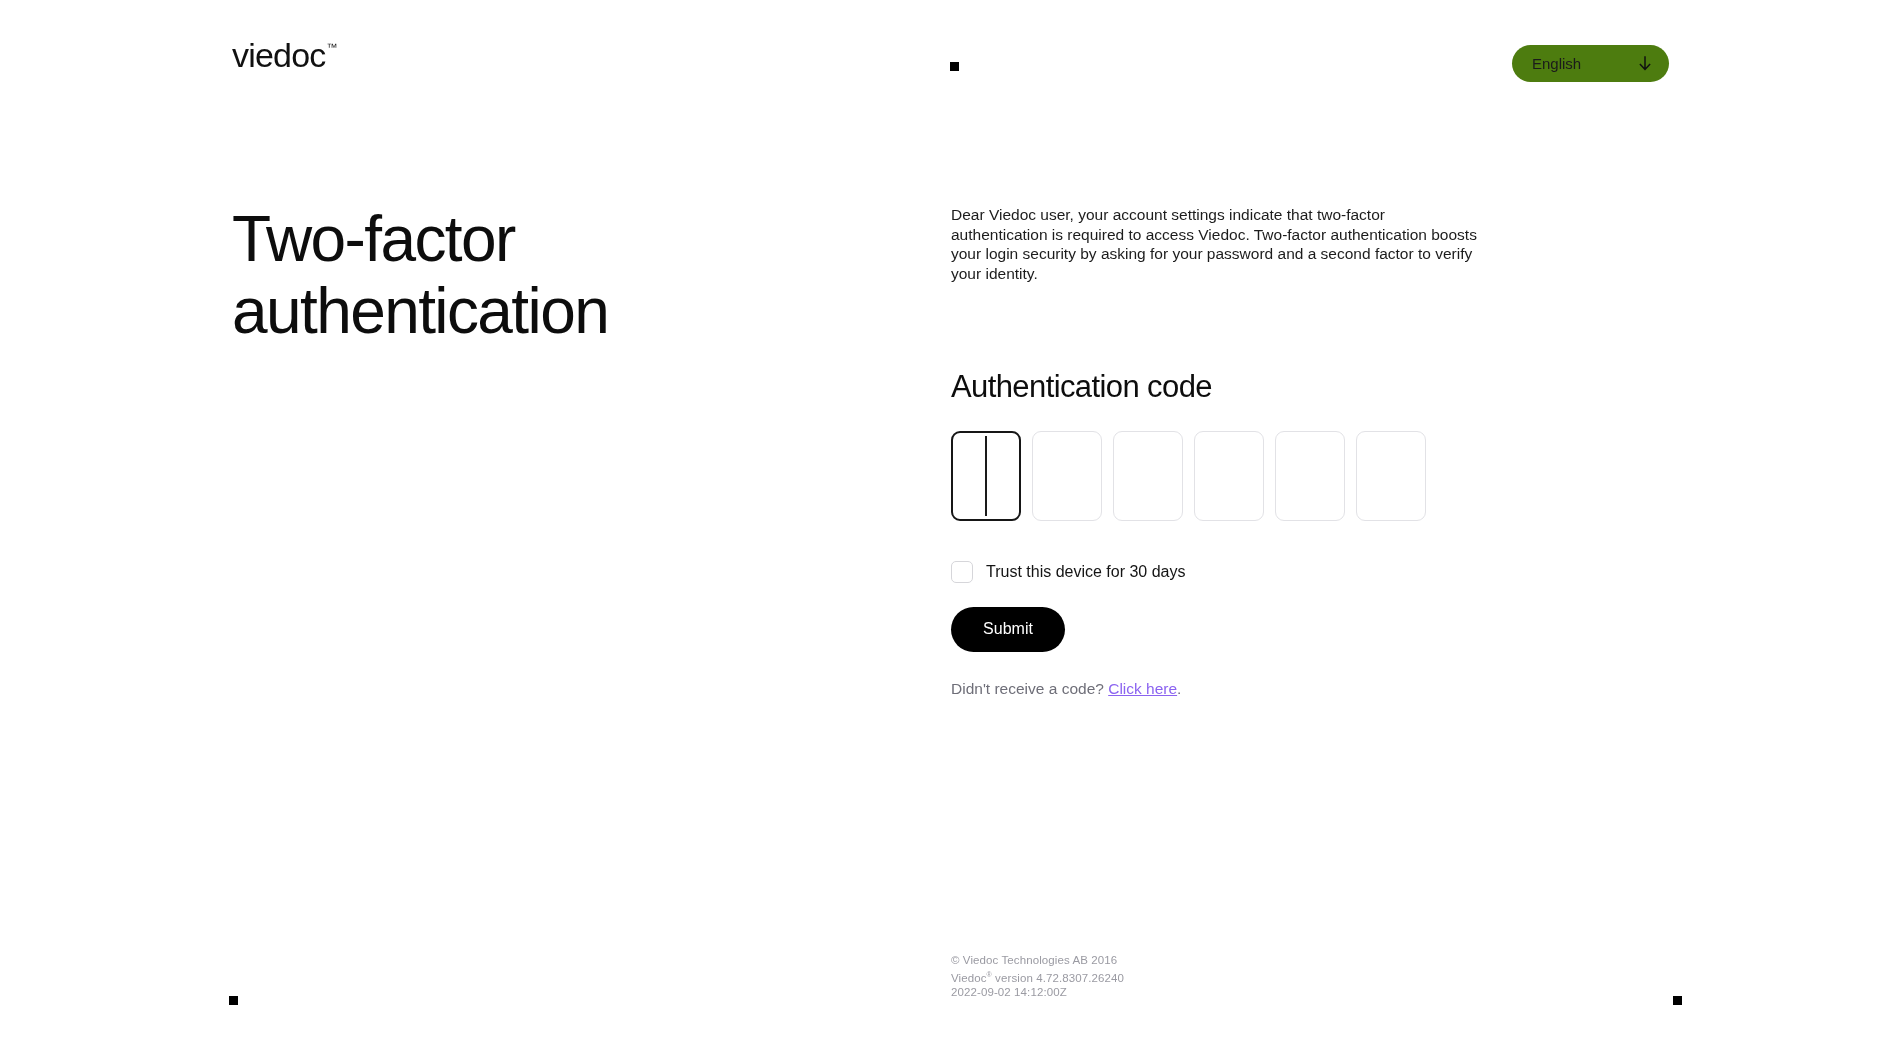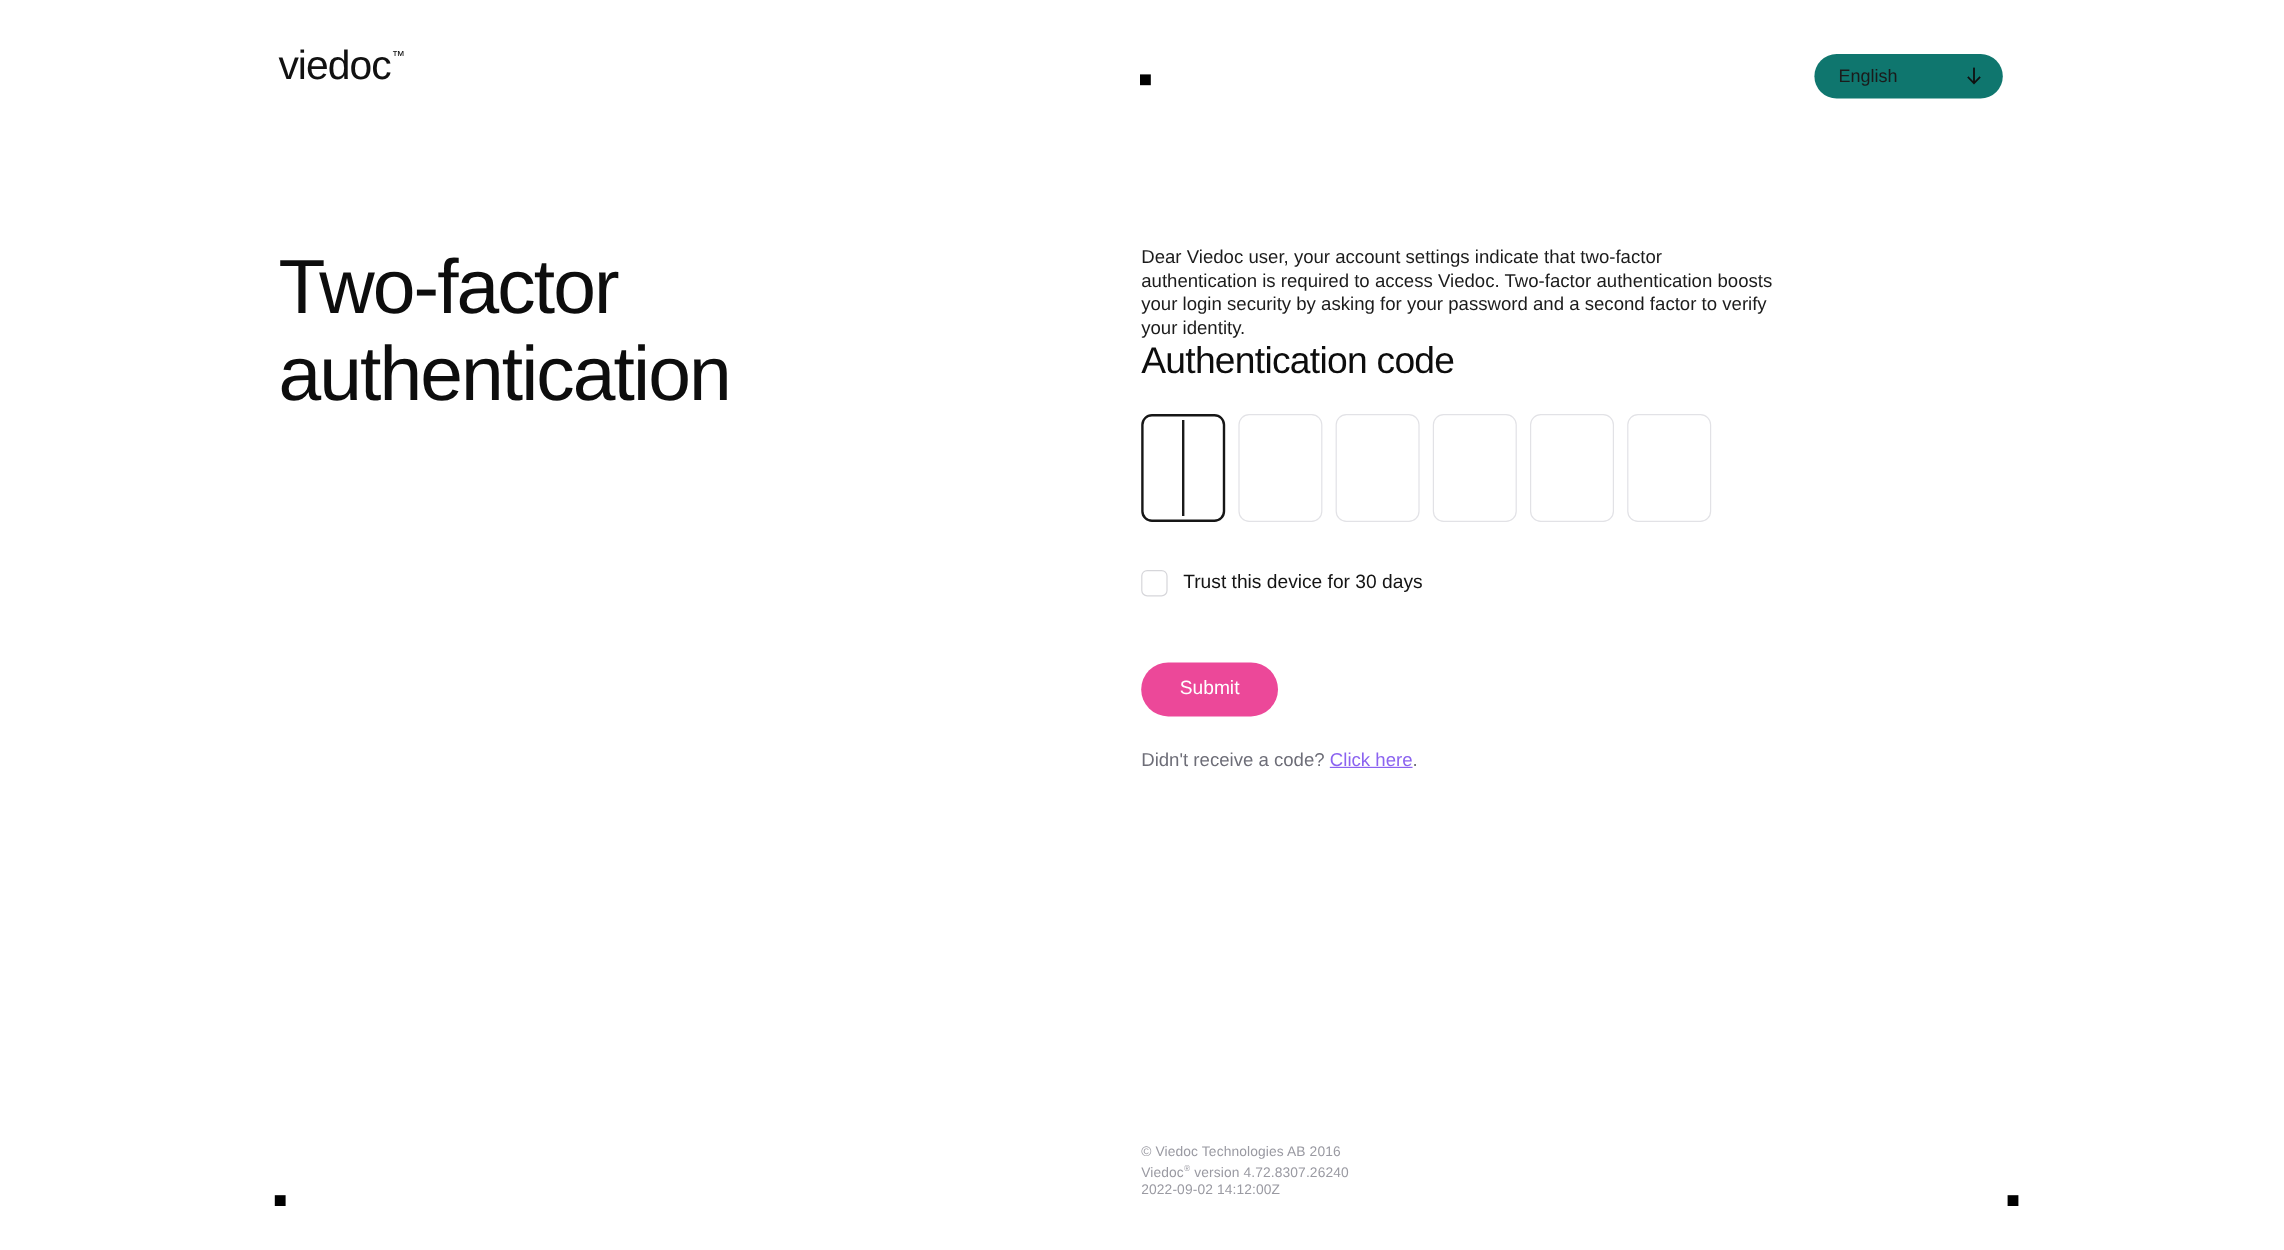--- a/index.html
+++ b/index.html
@@ -52,21 +52,21 @@
     left: 1px;
   }
 
   .lang-pill {
     position: absolute;
     left: 1512px;
     top: 45px;
     width: 157px;
     height: 37px;
     border-radius: 19px;
-    background: #0f766e;
+    background: #4d7c0f;
     display: flex;
     align-items: center;
     justify-content: space-between;
     padding: 0 17px 0 20px;
     cursor: pointer;
     user-select: none;
   }
   .lang-pill .lang-label {
     font-size: 15px;
     color: #1b1b1b;
@@ -101,20 +101,21 @@
   }
 
   .intro-text {
     font-size: 15.5px;
     line-height: 19.5px;
     color: #1c1c1c;
     width: 534px;
   }
 
   .section-title {
+    margin-top: 86px;
     font-size: 31px;
     font-weight: 400;
     letter-spacing: -0.6px;
     color: #0d0d0d;
     line-height: 1.15;
   }
 
   .section-sub {
     margin-top: 13px;
     font-size: 15px;
@@ -175,29 +176,29 @@
   }
   .trust-label {
     font-size: 16px;
     color: #141414;
     cursor: pointer;
     line-height: 1;
   }
 
   
   .submit-btn {
-    margin-top: 55px;
+    margin-top: 24px;
     display: inline-flex;
     align-items: center;
     justify-content: center;
     width: 114px;
     height: 45px;
     border: none;
     border-radius: 23px;
-    background: #ec4899;
+    background: #000000;
     color: #ffffff;
     font-family: "Liberation Sans", sans-serif;
     font-size: 16px;
     cursor: pointer;
   }
 
   
   .resend {
     margin-top: 28px;
     font-size: 15.5px;

